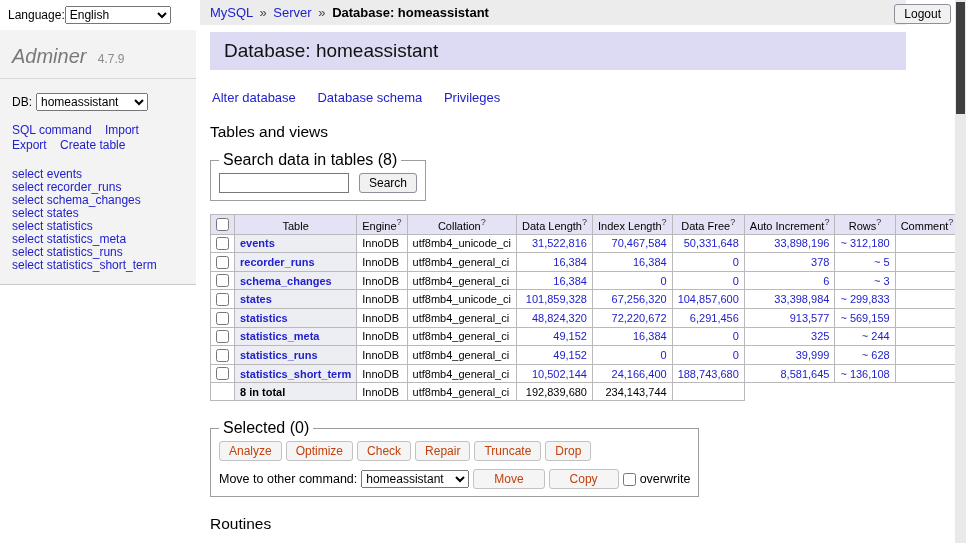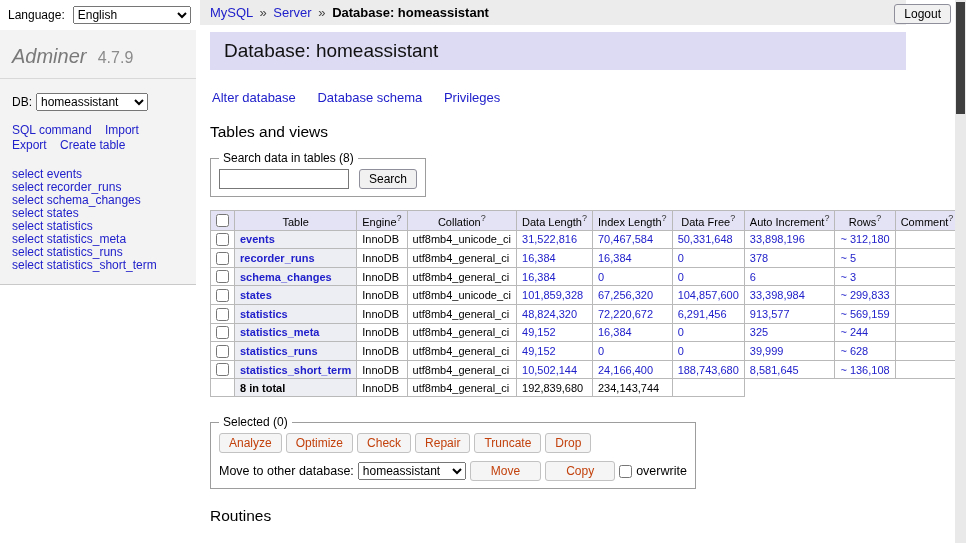--- a/index.html
+++ b/index.html
@@ -7,58 +7,58 @@
        font-family:"Liberation Sans",sans-serif;font-size:13px}
   a{color:#2121cb;text-decoration:none;cursor:pointer}
   button{font-family:"Liberation Sans",sans-serif;font-size:12px;background:#f1f1f1;
          border:1px solid #8f8f9c;border-radius:3px;padding:2px 9px;color:#000;cursor:pointer}
   button.disabled{color:#c2410c;border-color:#c2c2c2;background:#f5f5f5}
   select{font-family:"Liberation Sans",sans-serif;font-size:12px}
   sup{font-size:9px;color:#333}
 
   
   .lang-bar{position:absolute;left:0;top:0;width:200px;height:30px;padding:6px 0 0 8px;font-size:12px;box-sizing:border-box}
-  .lang-bar select{width:118px;margin-left:8px}
+  .lang-bar select{width:106px;margin-left:0}
   .breadcrumb{position:absolute;left:200px;top:0;width:706px;height:25px;background:#ececec;
               padding:5px 10px;font-size:13px;box-sizing:border-box}
   .breadcrumb .sep{color:#444;margin:0 3px}
   .breadcrumb b{color:#000}
   .logout-btn{position:absolute;top:4px;right:15px}
 
   
   .sidebar{position:absolute;left:0;top:30px;width:196px;background:#f3f3f3;
            border-bottom:1px solid #c9c9c9;padding-bottom:12px;box-sizing:border-box}
   .sidebar h1{margin:0;padding:9px 12px 8px;border-bottom:1px solid #d8d8d8;font-weight:normal}
   .logo-text{font-style:italic;font-size:20px;color:#797979}
-  .version{font-size:16px;color:#8b8b8b;margin-left:4px}
+  .version{font-size:12px;color:#8b8b8b;margin-left:4px}
   .db-row{margin:14px 12px 0;font-size:12px}
   .db-row select{width:112px;margin-left:4px}
   .side-links{margin:12px 12px 0;font-size:12px;line-height:15px}
   .side-links a{margin-right:10px}
   .tbl-list{margin:15px 12px 0;font-size:12px;line-height:13px}
   .tbl-list p{margin:0}
 
   
   .content{position:absolute;left:210px;top:32px;width:696px}
   .page-title{margin:0;background:#dcdbf3;font-size:19px;font-weight:normal;padding:8px 14px;color:#111}
   .db-actions{margin:20px 0 0 2px}
   .db-actions a{margin-right:18px}
   h3.sec{margin:18px 0 0;font-size:15.5px;font-weight:normal}
   fieldset{border:1px solid #9d9d9d;margin:10px 0 0;padding:4px 8px 7px;width:fit-content}
-  legend{font-size:12px;padding:0 4px}
+  legend{font-size:16px;padding:0 4px}
   .search-fs input{width:122px;font-size:12px;padding:2px 3px;border:1px solid #777}
   .search-fs button{margin-left:10px}
 
   table.tables{margin-top:13px;border-collapse:collapse;font-size:11px}
   .tables td,.tables th{border:1px solid #b9b9b9;padding:2px 5px;white-space:nowrap;height:13px}
   .tables thead td,.tables thead th{background:#e4e3f5;font-weight:normal;text-align:center}
   .tables thead th.name-head{font-weight:normal}
   .tables tbody th{background:#ededf4;text-align:left;font-weight:normal}
   .tables tbody th a{font-weight:bold}
-  .num{}
+  .num{text-align:right}
   .check-cell{text-align:center;width:16px}
   input[type=checkbox]{margin:0;vertical-align:middle}
   .total-row th{background:#fff}
   .total-row .bold{font-weight:bold}
 
   .selected-fs{margin-top:18px}
   .btn-row{display:flex;gap:4px}
   .move-row{margin-top:8px;font-size:12.5px;display:flex;align-items:center;gap:4px}
   .move-row select{width:108px}
   .move-row button{padding:2px 20px}
@@ -259,21 +259,21 @@
     <legend>Selected (0)</legend>
     <div class="btn-row">
       <button class="disabled">Analyze</button>
       <button class="disabled">Optimize</button>
       <button class="disabled">Check</button>
       <button class="disabled">Repair</button>
       <button class="disabled">Truncate</button>
       <button class="disabled">Drop</button>
     </div>
     <div class="move-row">
-      <span>Move to other database:</span>
+      <span>Move to other command:</span>
       <select><option>homeassistant</option></select>
       <button class="disabled">Move</button>
       <button class="disabled">Copy</button>
       <input type="checkbox" style="">
       <span>overwrite</span>
     </div>
   </fieldset>
 
 
   <h3 class="sec">Routines</h3>

